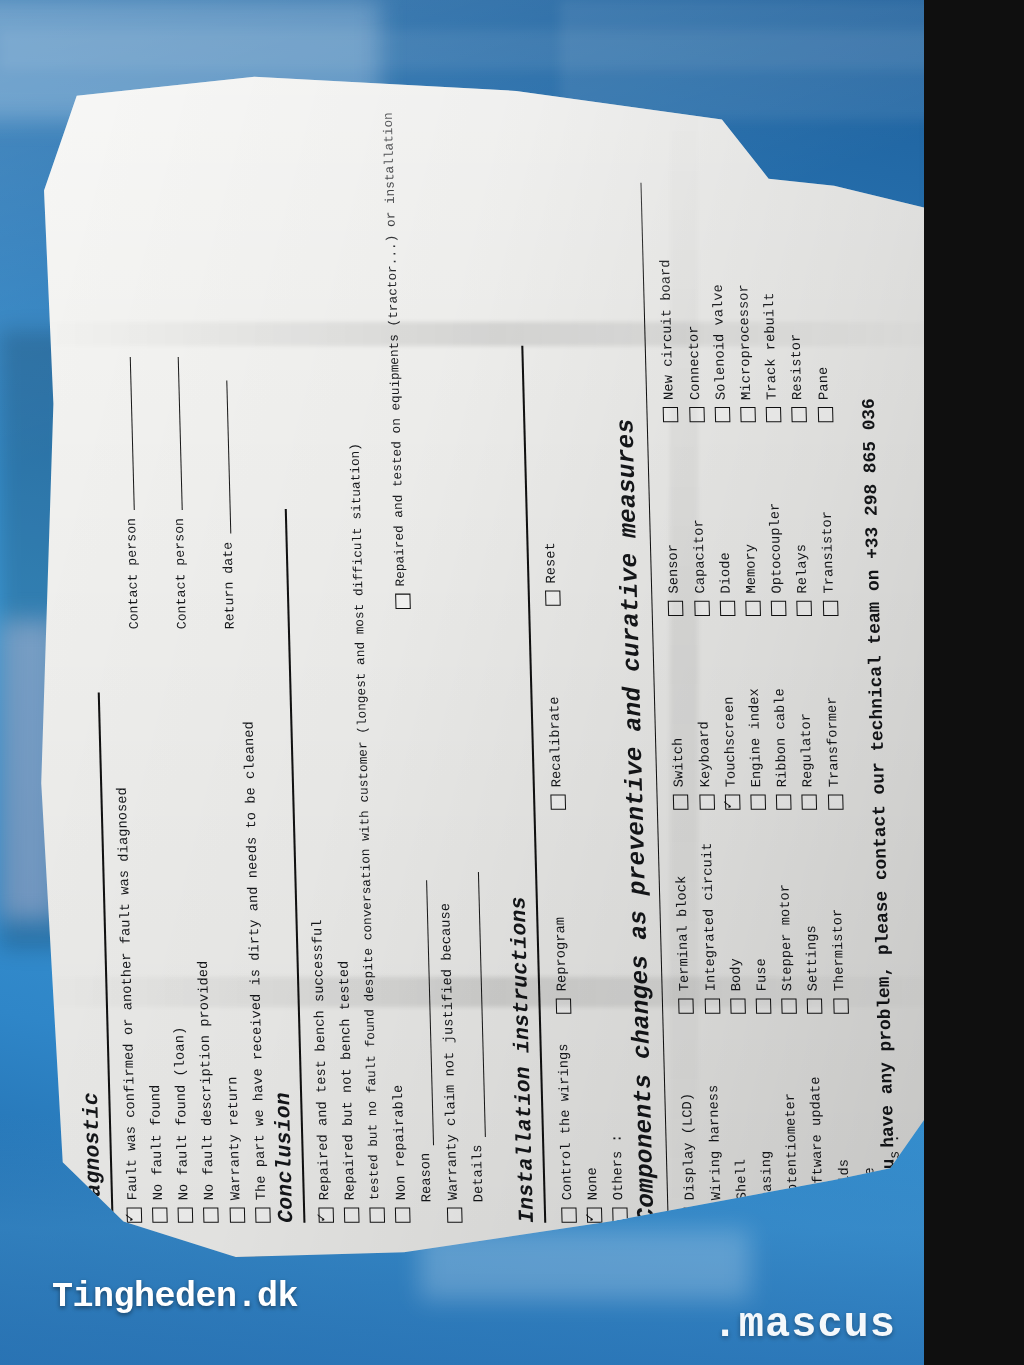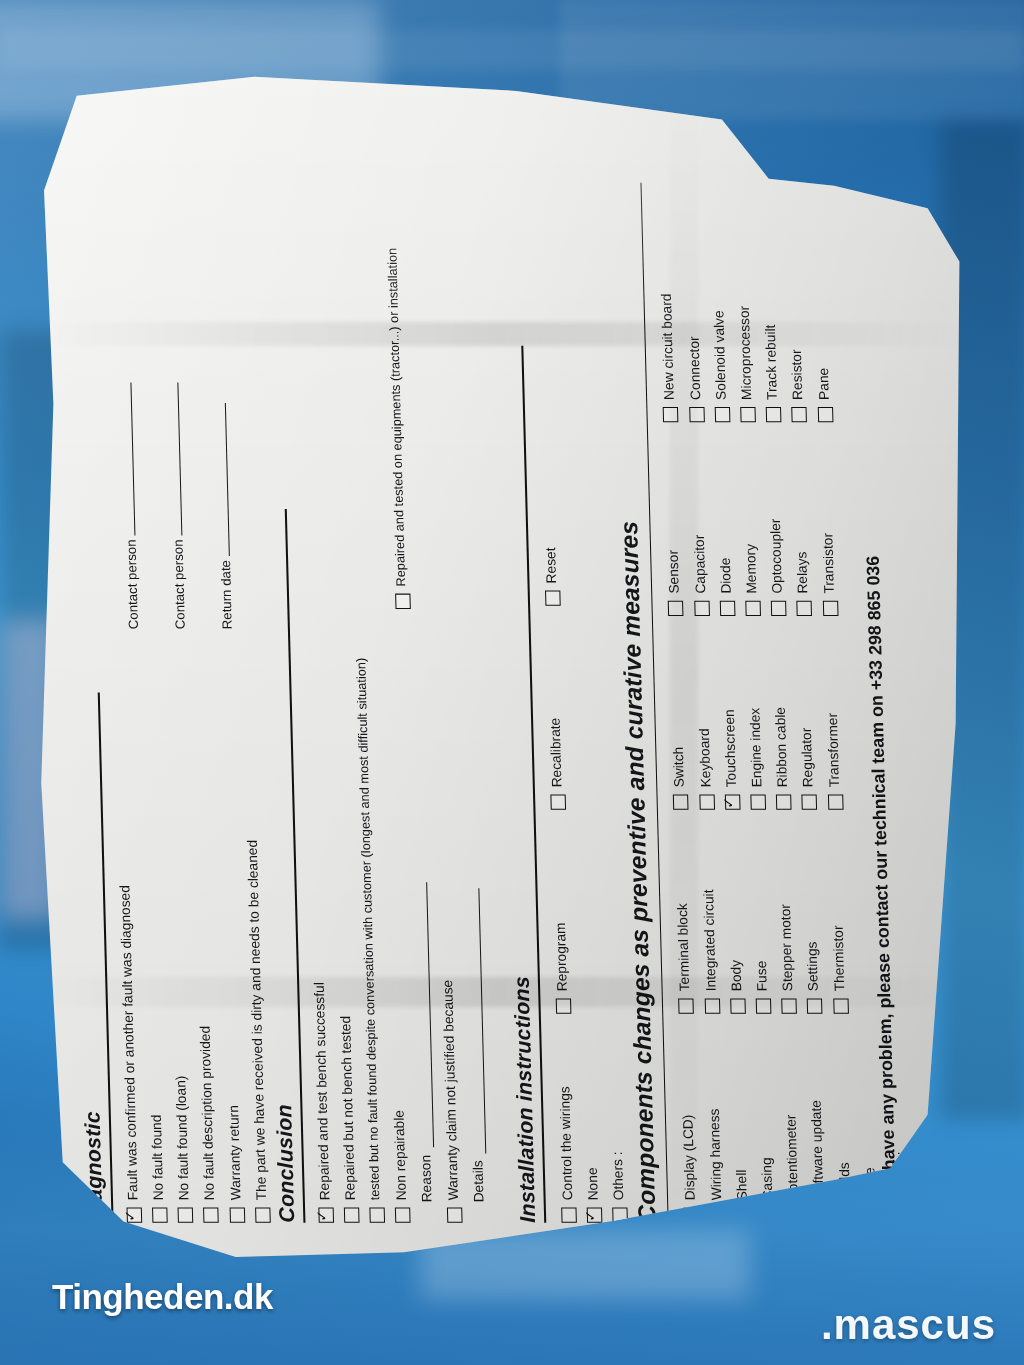--- a/index.html
+++ b/index.html
@@ -2,24 +2,24 @@
 <html><head>
 <meta charset="utf-8">
 <style>
   html, body {
     margin: 0;
     padding: 0;
     background: #0f0f0f;
   }
   #stage {
     position: relative;
-    width: 1024px;
+    width: 924px;
     height: 1365px;
     overflow: hidden;
-    font-family: Liberation Sans, sans-serif;
+    font-family: Liberation Mono, monospace;
     background: #2a7fc4;
   }
   
   .bg {
     position: absolute;
     inset: 0;
     background:
       linear-gradient(160deg, rgba(255,255,255,0.16) 0%, rgba(255,255,255,0) 28%),
       linear-gradient(15deg, #1a5f9e 0%, #2f86c8 22%, #3d9ad6 45%, #2d7cbb 70%, #1d5f9b 100%);
   }

